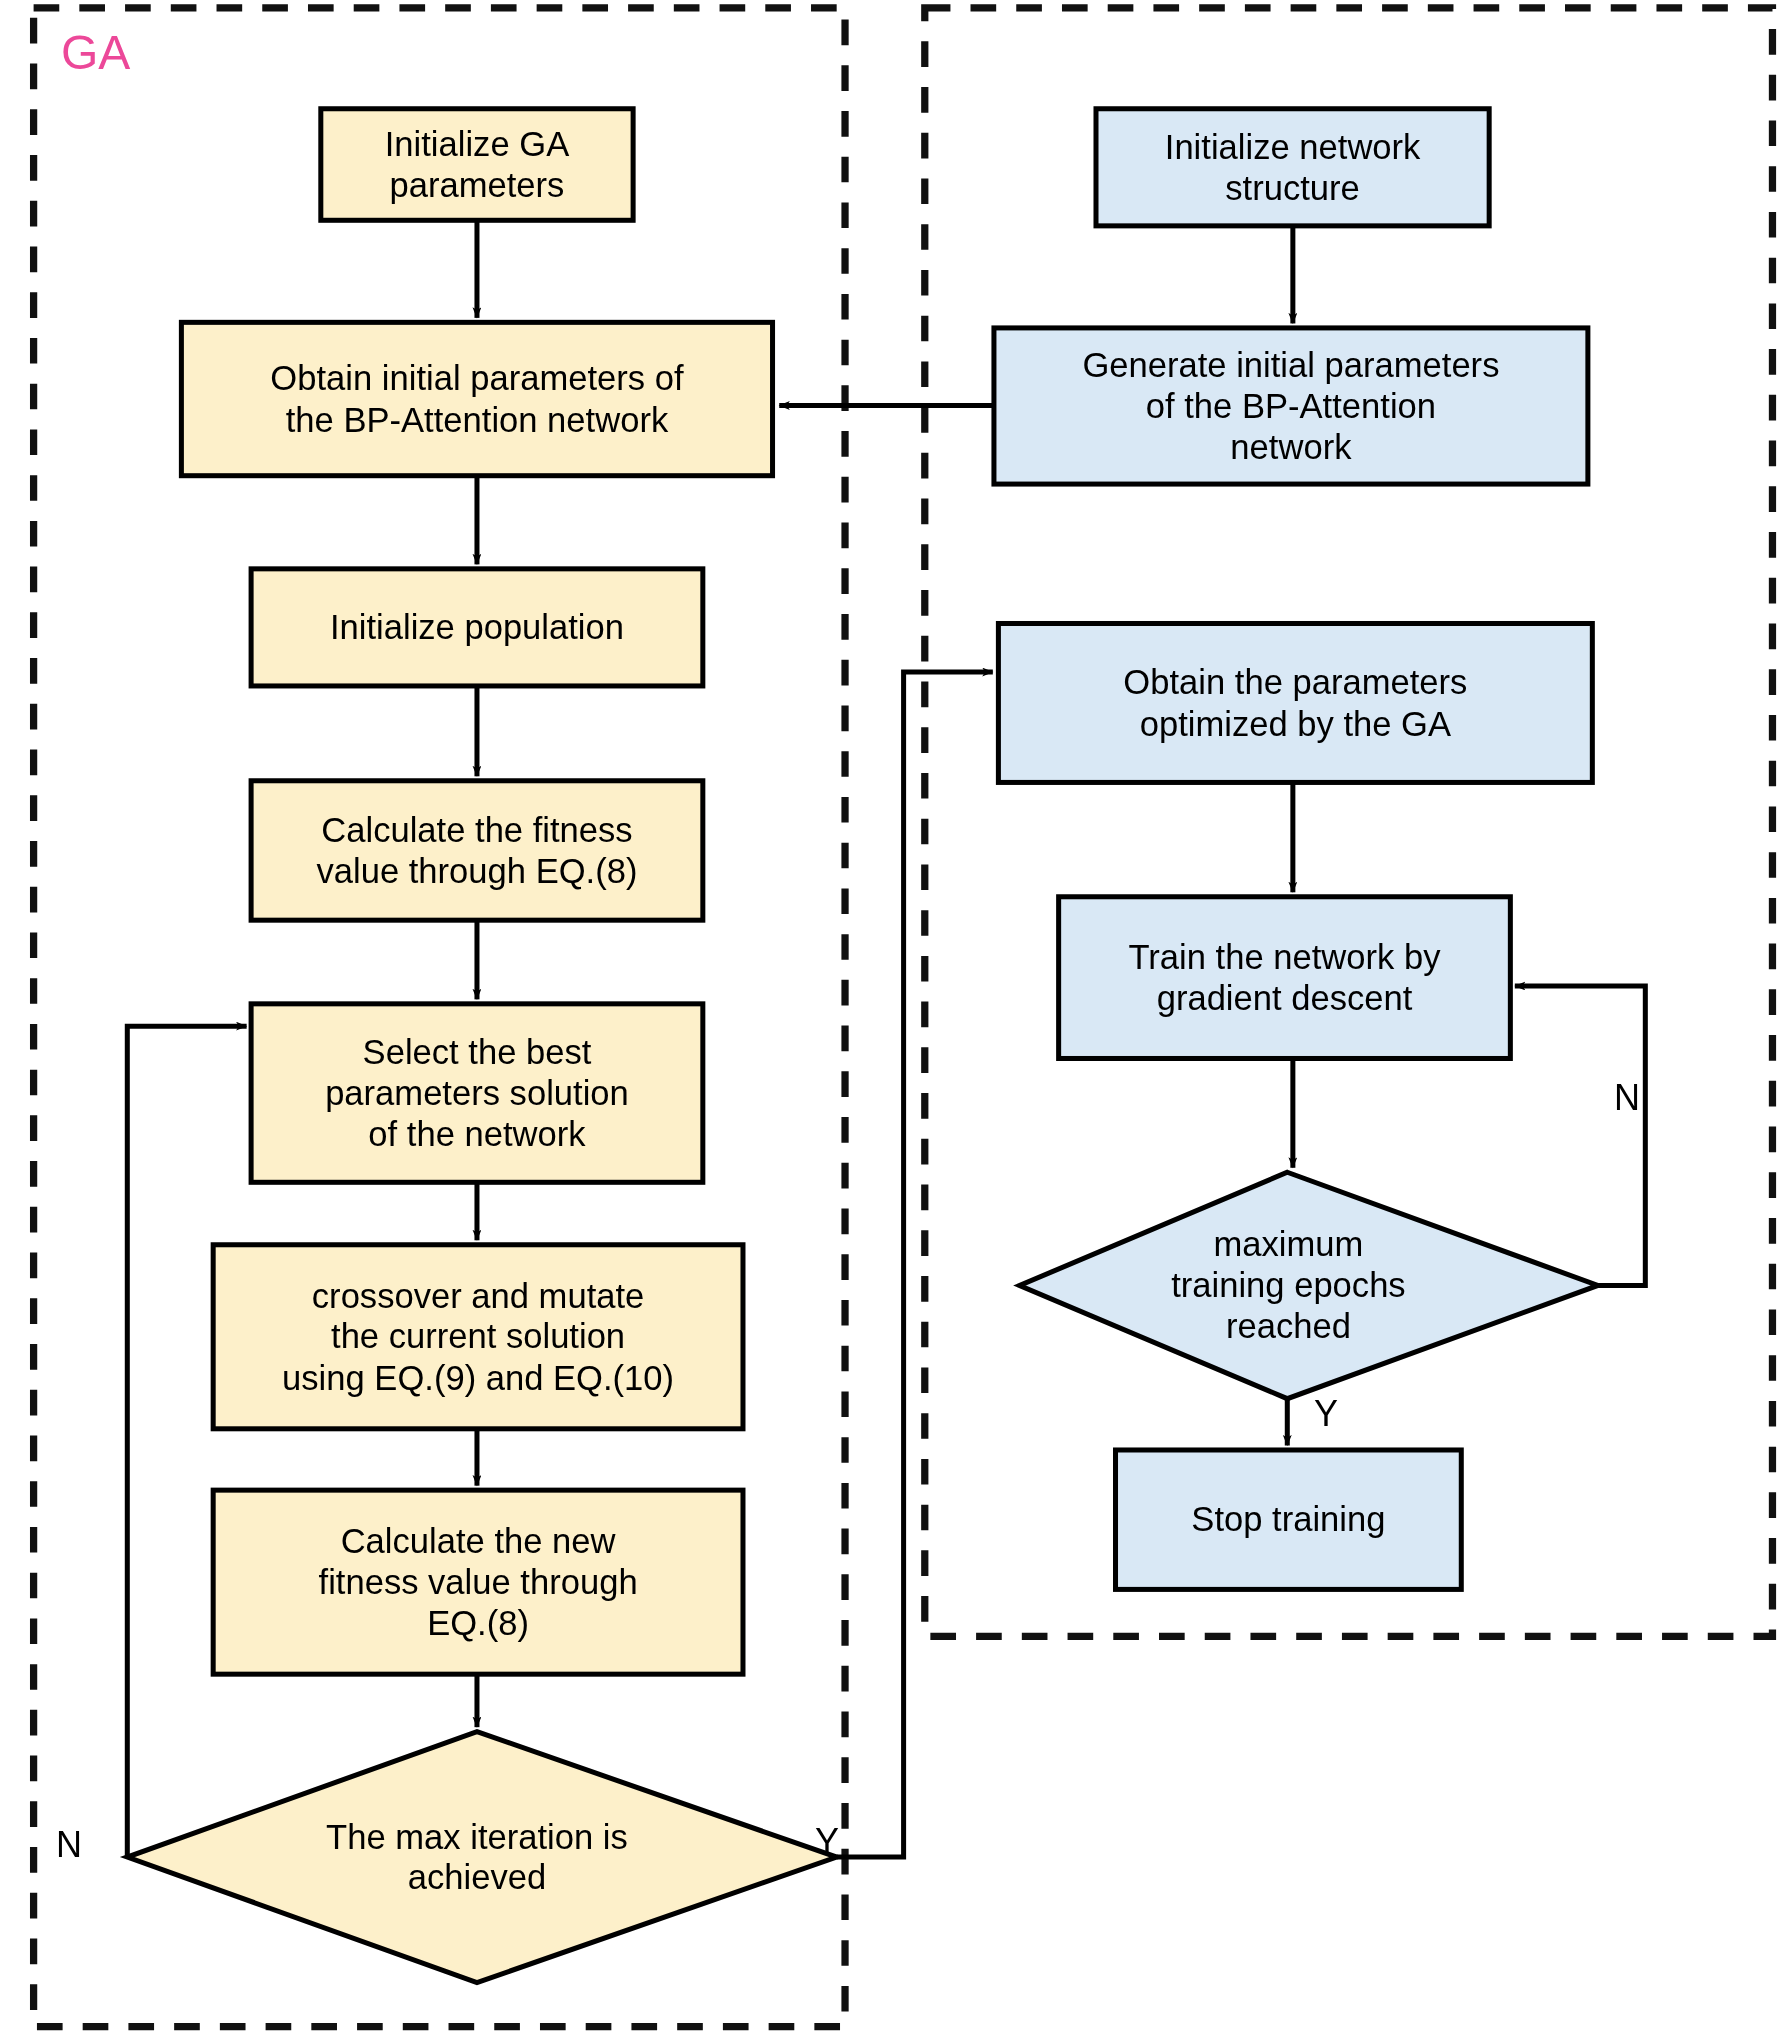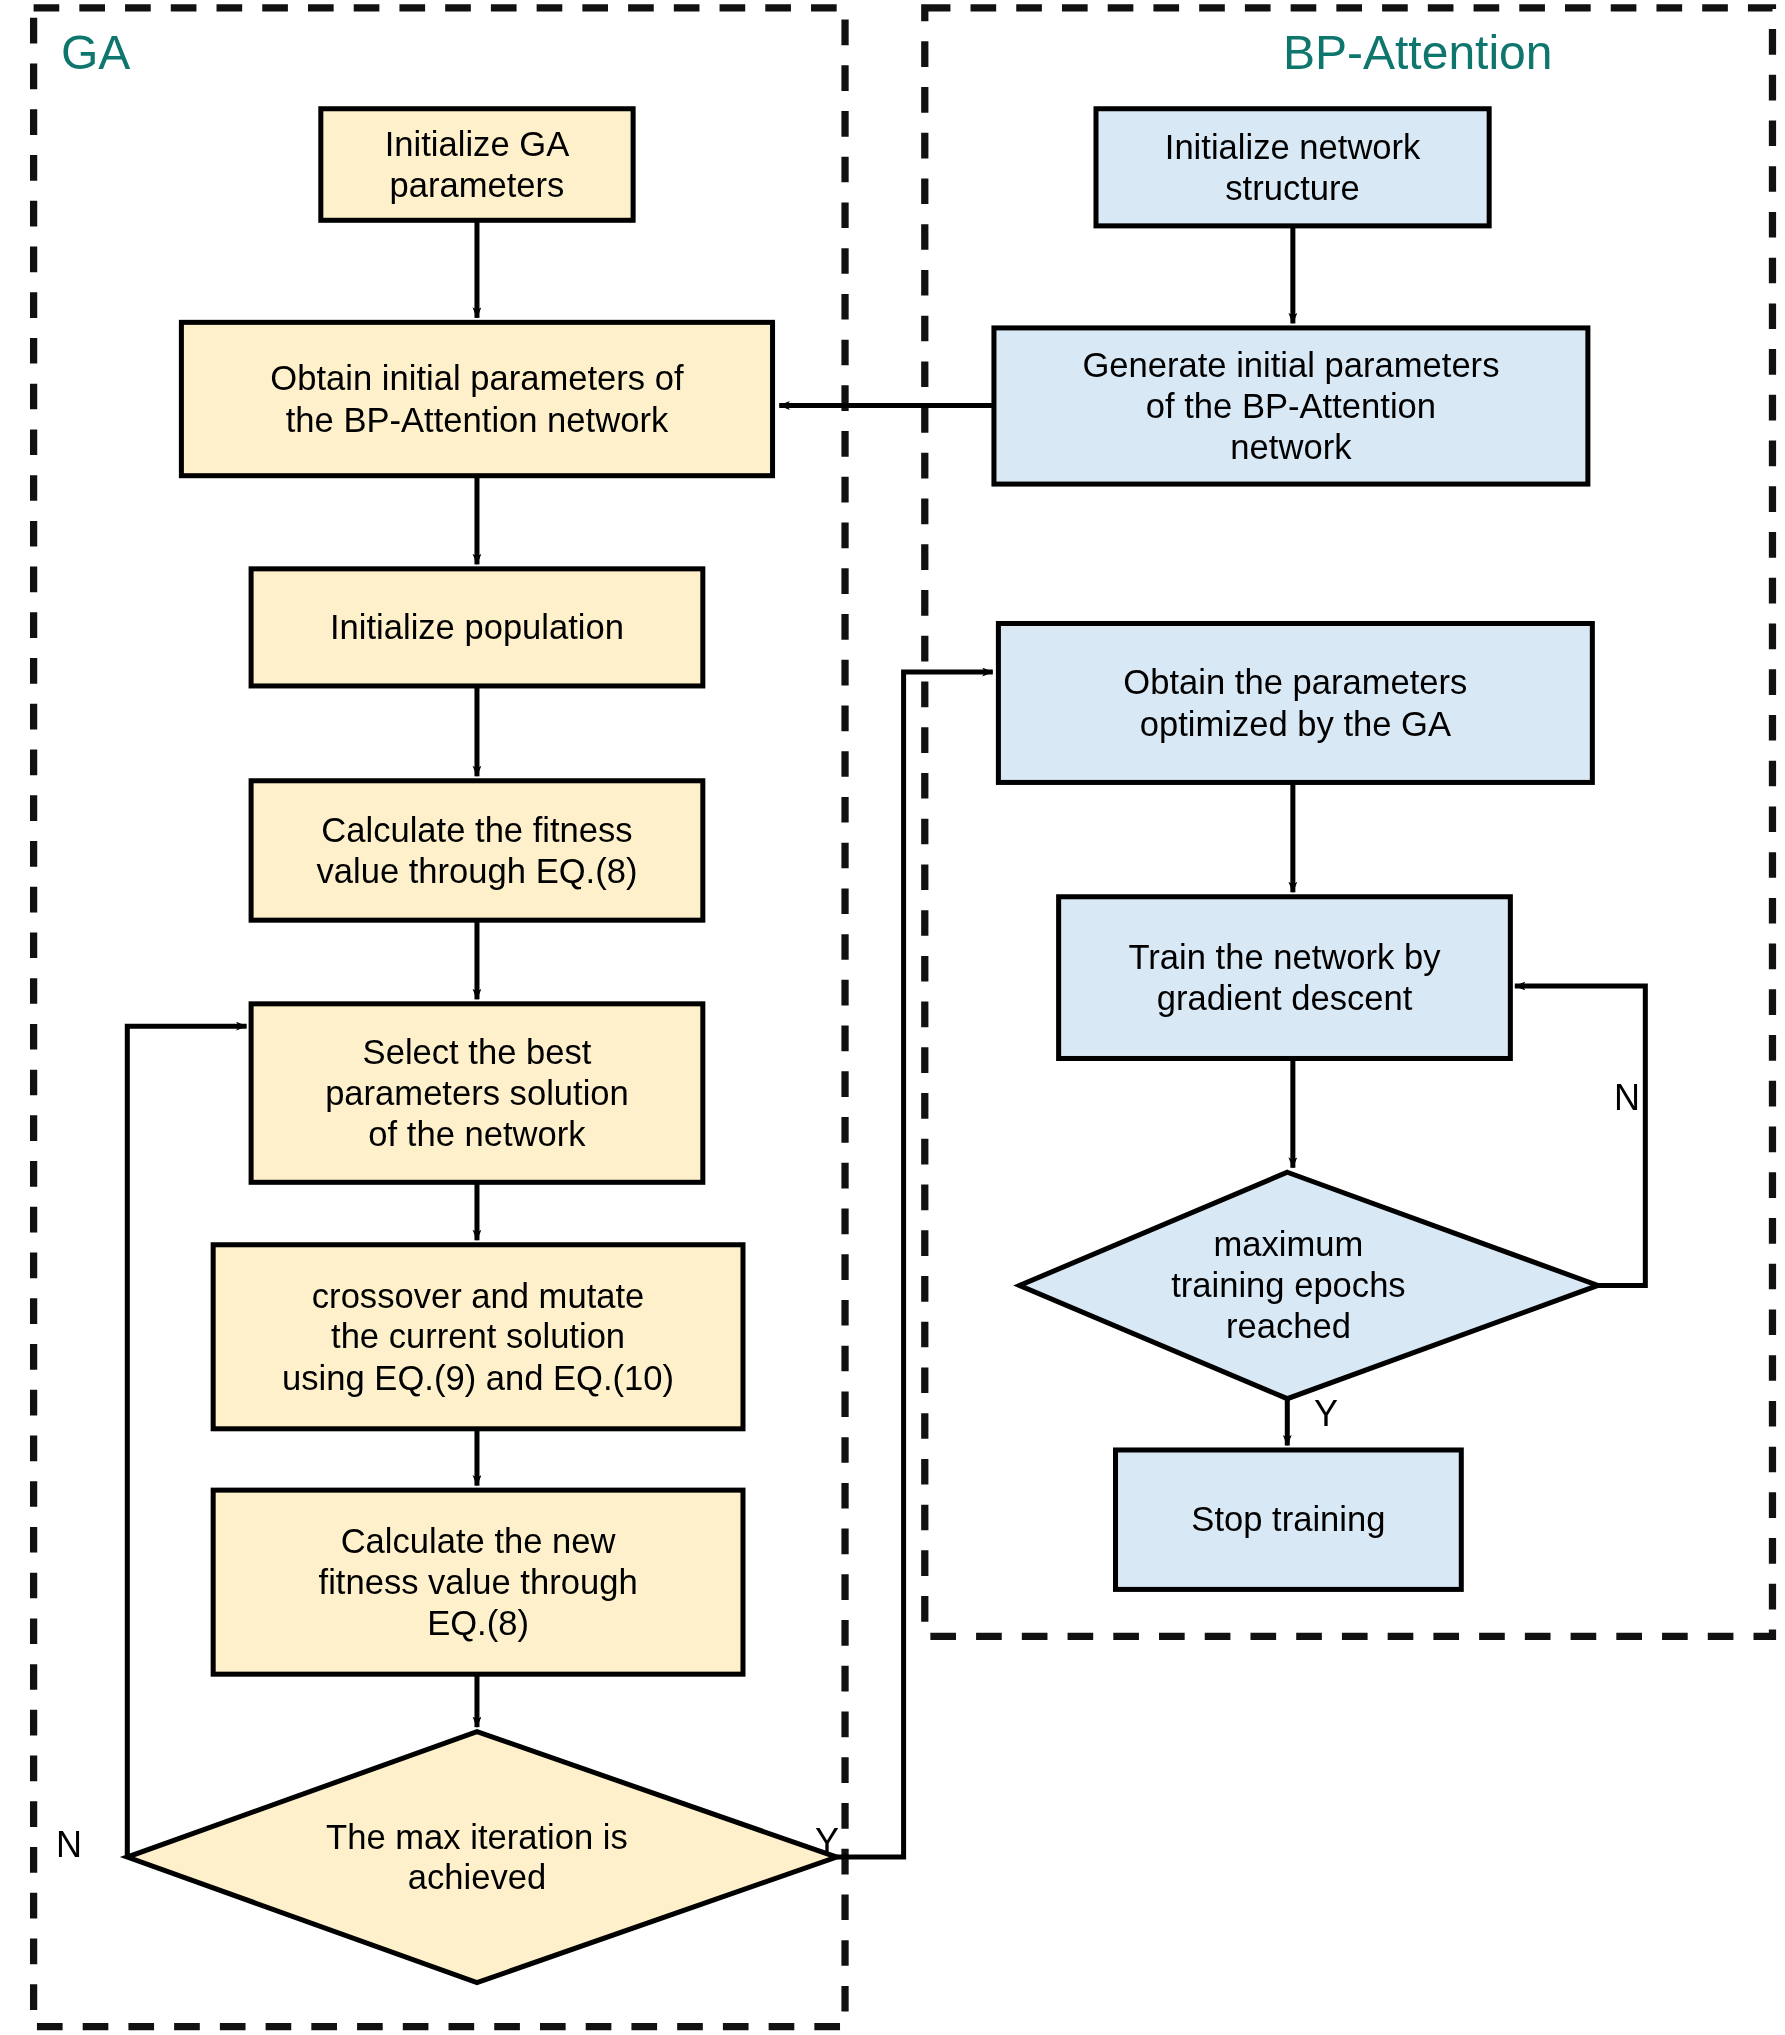--- a/index.html
+++ b/index.html
@@ -33,21 +33,21 @@
     font-size: 62px;
     line-height: 1.18;
     color: #000000;
     padding: 0 14px;
     box-sizing: border-box;
     white-space: pre-line;
   }
   .panel-title {
     font-family: "Liberation Sans", sans-serif;
     font-size: 48px;
-    color: #0f766e;
+    color: #ec4899;
     position: absolute;
     white-space: nowrap;
   }
   .edge-label {
     font-family: "Liberation Sans", sans-serif;
     font-size: 36px;
     color: #000000;
     position: absolute;
     white-space: nowrap;
   }
@@ -201,21 +201,20 @@
 
     <line x1="2318" y1="1403" x2="2318" y2="1600" stroke="#000000" stroke-width="9" marker-end="url(#arrow)"></line>
     <line x1="2318" y1="1898" x2="2318" y2="2094" stroke="#000000" stroke-width="9" marker-end="url(#arrow)"></line>
 
     <polyline points="2865,2305 2950,2305 2950,1768 2716,1768" fill="none" stroke="#000000" stroke-width="9" marker-end="url(#arrow)"></polyline>
 
     <line x1="2308" y1="2508" x2="2308" y2="2592" stroke="#000000" stroke-width="9" marker-end="url(#arrow)"></line>
   </svg>
 
   <div class="panel-title" style="left:61px; top:25px;">GA</div>
-  <div class="panel-title" style="left:1283px; top:25px;">BP-Attention</div>
 
   <div class="edge-label" style="left:56px; top:1824px;">N</div>
   <div class="edge-label" style="left:815px; top:1821px;">Y</div>
   <div class="edge-label" style="left:1614px; top:1077px;">N</div>
   <div class="edge-label" style="left:1314px; top:1393px;">Y</div>
 
 </div>
 
 
 </body></html>

